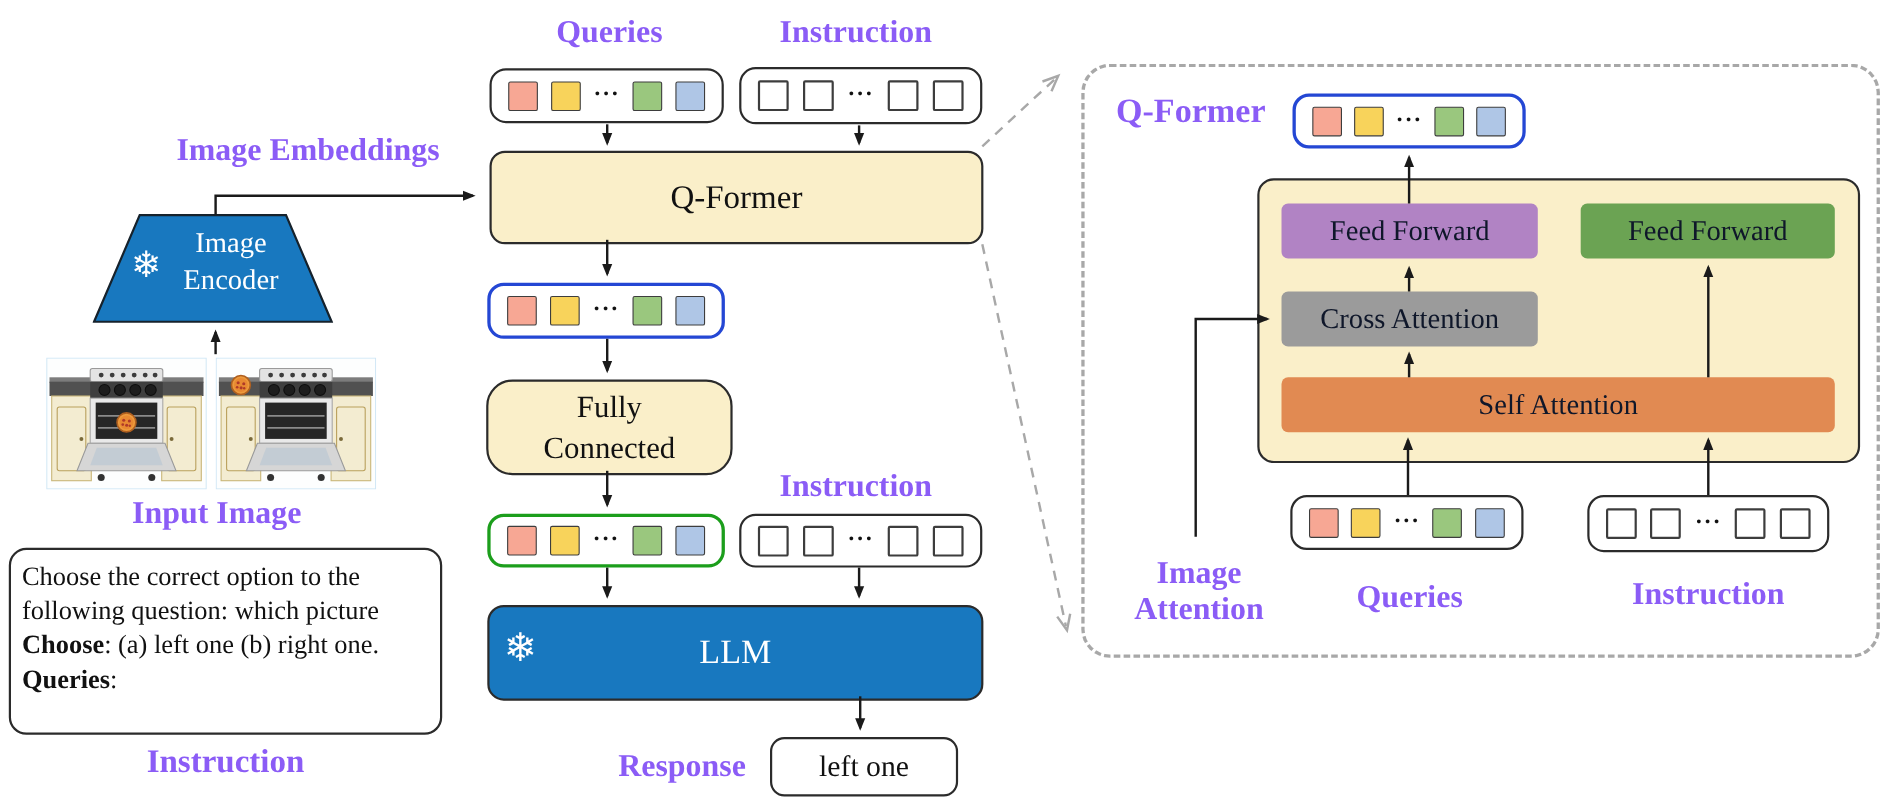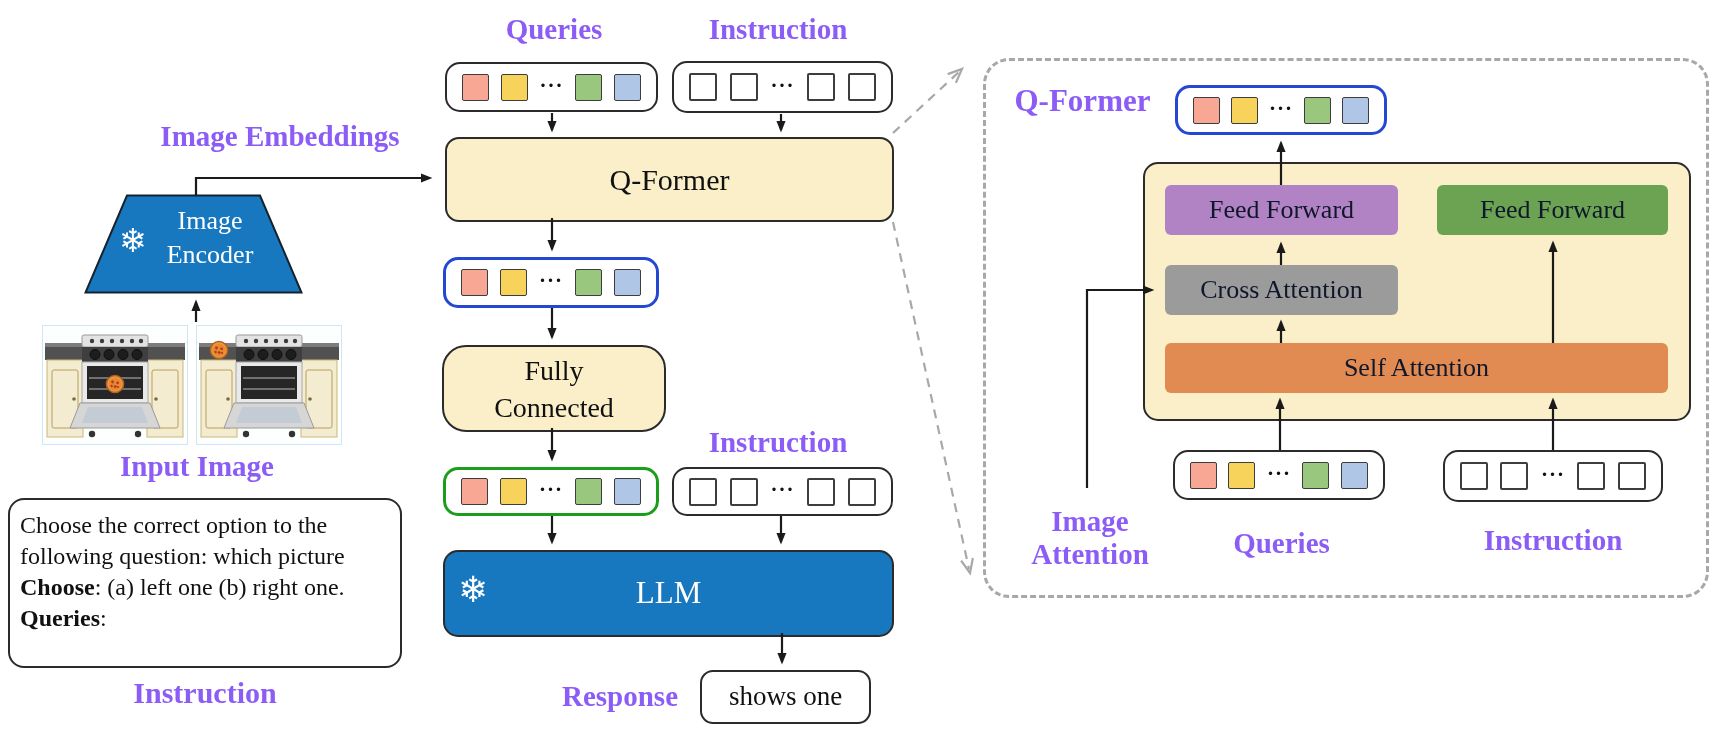--- a/index.html
+++ b/index.html
@@ -219,21 +219,21 @@
       <div class="token" style="background: rgb(255, 255, 255);"></div>
     </div>
 
   <div class="box blue-fill" style="left:443px; top:550px; width:447px; height:83px; background:var(--blue); color:#fff; font-size:31px; border-radius:15px;">
     <div>LLM</div>
   </div>
   <span class="snow" style="left:458px; top:572px; font-size:36px;">❄</span>
 
   <div class="label" style="left:520px; top:680px; width:200px;">Response</div>
   <div class="box" style="left:700px; top:670px; width:167px; height:50px; background:#fff; border-radius:13px; font-size:27px;">
-    <div>shows one</div>
+    <div>left one</div>
   </div>
 
   <div class="panel-dashed" style="left:983px; top:58px; width:720px; height:534px;"></div>
 
   <div class="label" style="left:1000px; top:84px; width:165px; font-size:31px;">Q-Former</div>
 
   <div class="token-box colored blue-outline" style="left:1175px; top:85px; width:212px; height:50px;">
       <div class="token" style="background: rgb(247, 167, 148);"></div>
       <div class="token" style="background: rgb(248, 211, 91);"></div>
       <span class="dots">···</span>

